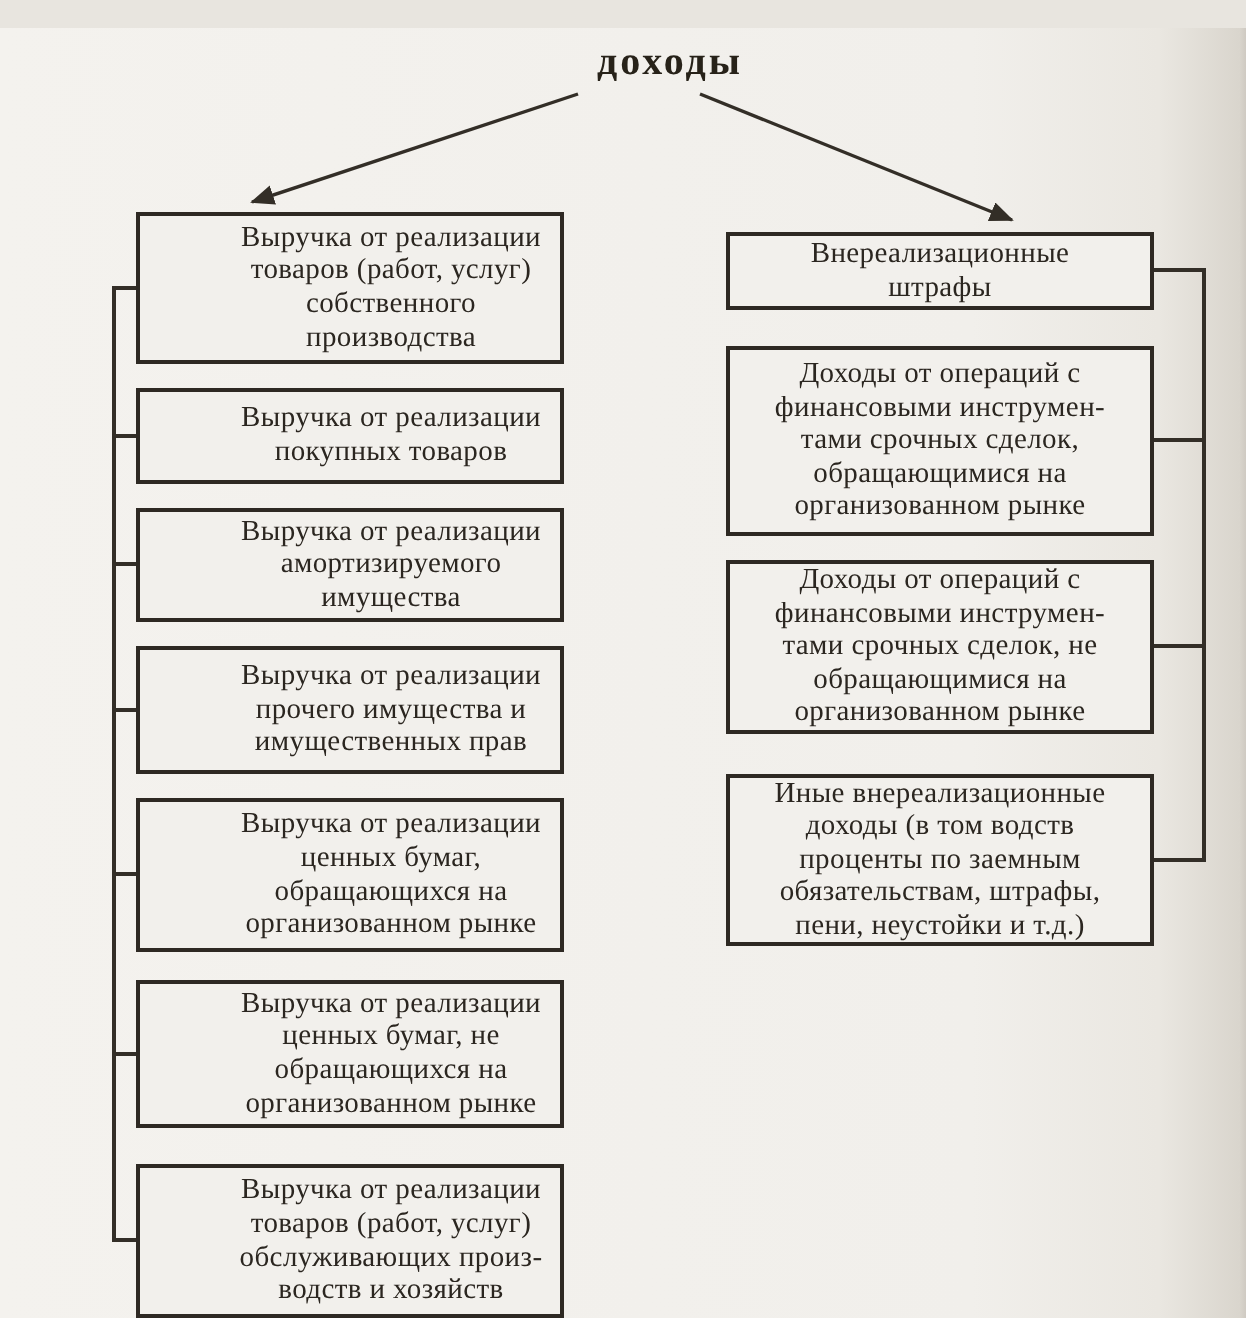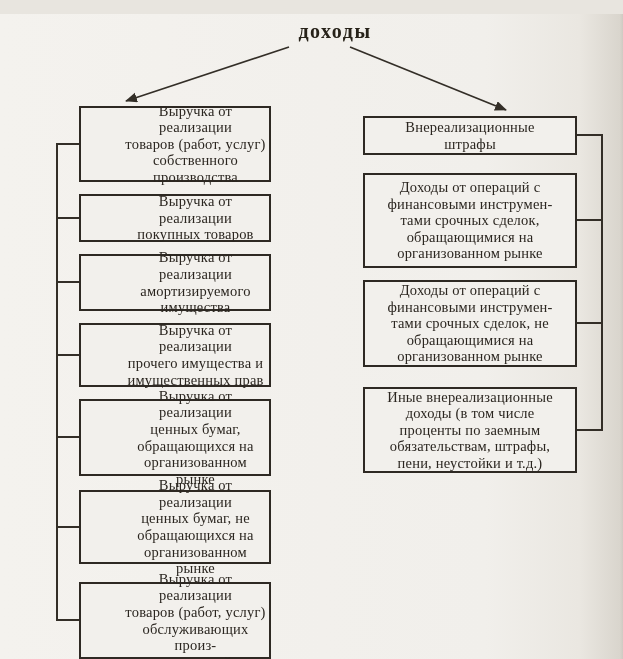--- a/index.html
+++ b/index.html
@@ -40,21 +40,21 @@
     align-items: center;
     justify-content: center;
     text-align: center;
     white-space: pre-line;
     font-size: 14.5px;
     line-height: 16.6px;
     letter-spacing: 0.2px;
     padding: 1px 2px;
     color: #2b2620;
   }
-  .bl { left: 79px; width: 192px; padding-left: 43px; }
+  .bl { left: 68px; width: 214px; padding-left: 43px; }
   .br { left: 363px; width: 214px; }
   .bl1 { top: 92px;  height: 76px; }
   .bl2 { top: 180px; height: 48px; }
   .bl3 { top: 240px; height: 57px; }
   .bl4 { top: 309px; height: 64px; }
   .bl5 { top: 385px; height: 77px; }
   .bl6 { top: 476px; height: 74px; }
   .bl7 { top: 568px; height: 77px; }
   .br1 { top: 102px; height: 39px; }
   .br2 { top: 159px; height: 95px; }
@@ -138,18 +138,18 @@
 финансовыми инструмен-
 тами срочных сделок,
 обращающимися на
 организованном рынке</div>
   <div class="box br br3">Доходы от операций с
 финансовыми инструмен-
 тами срочных сделок, не
 обращающимися на
 организованном рынке</div>
   <div class="box br br4">Иные внереализационные
-доходы (в том числе
+доходы (в том водств
 проценты по заемным
 обязательствам, штрафы,
 пени, неустойки и т.д.)</div>
 
 </div>
 
 </body></html>

